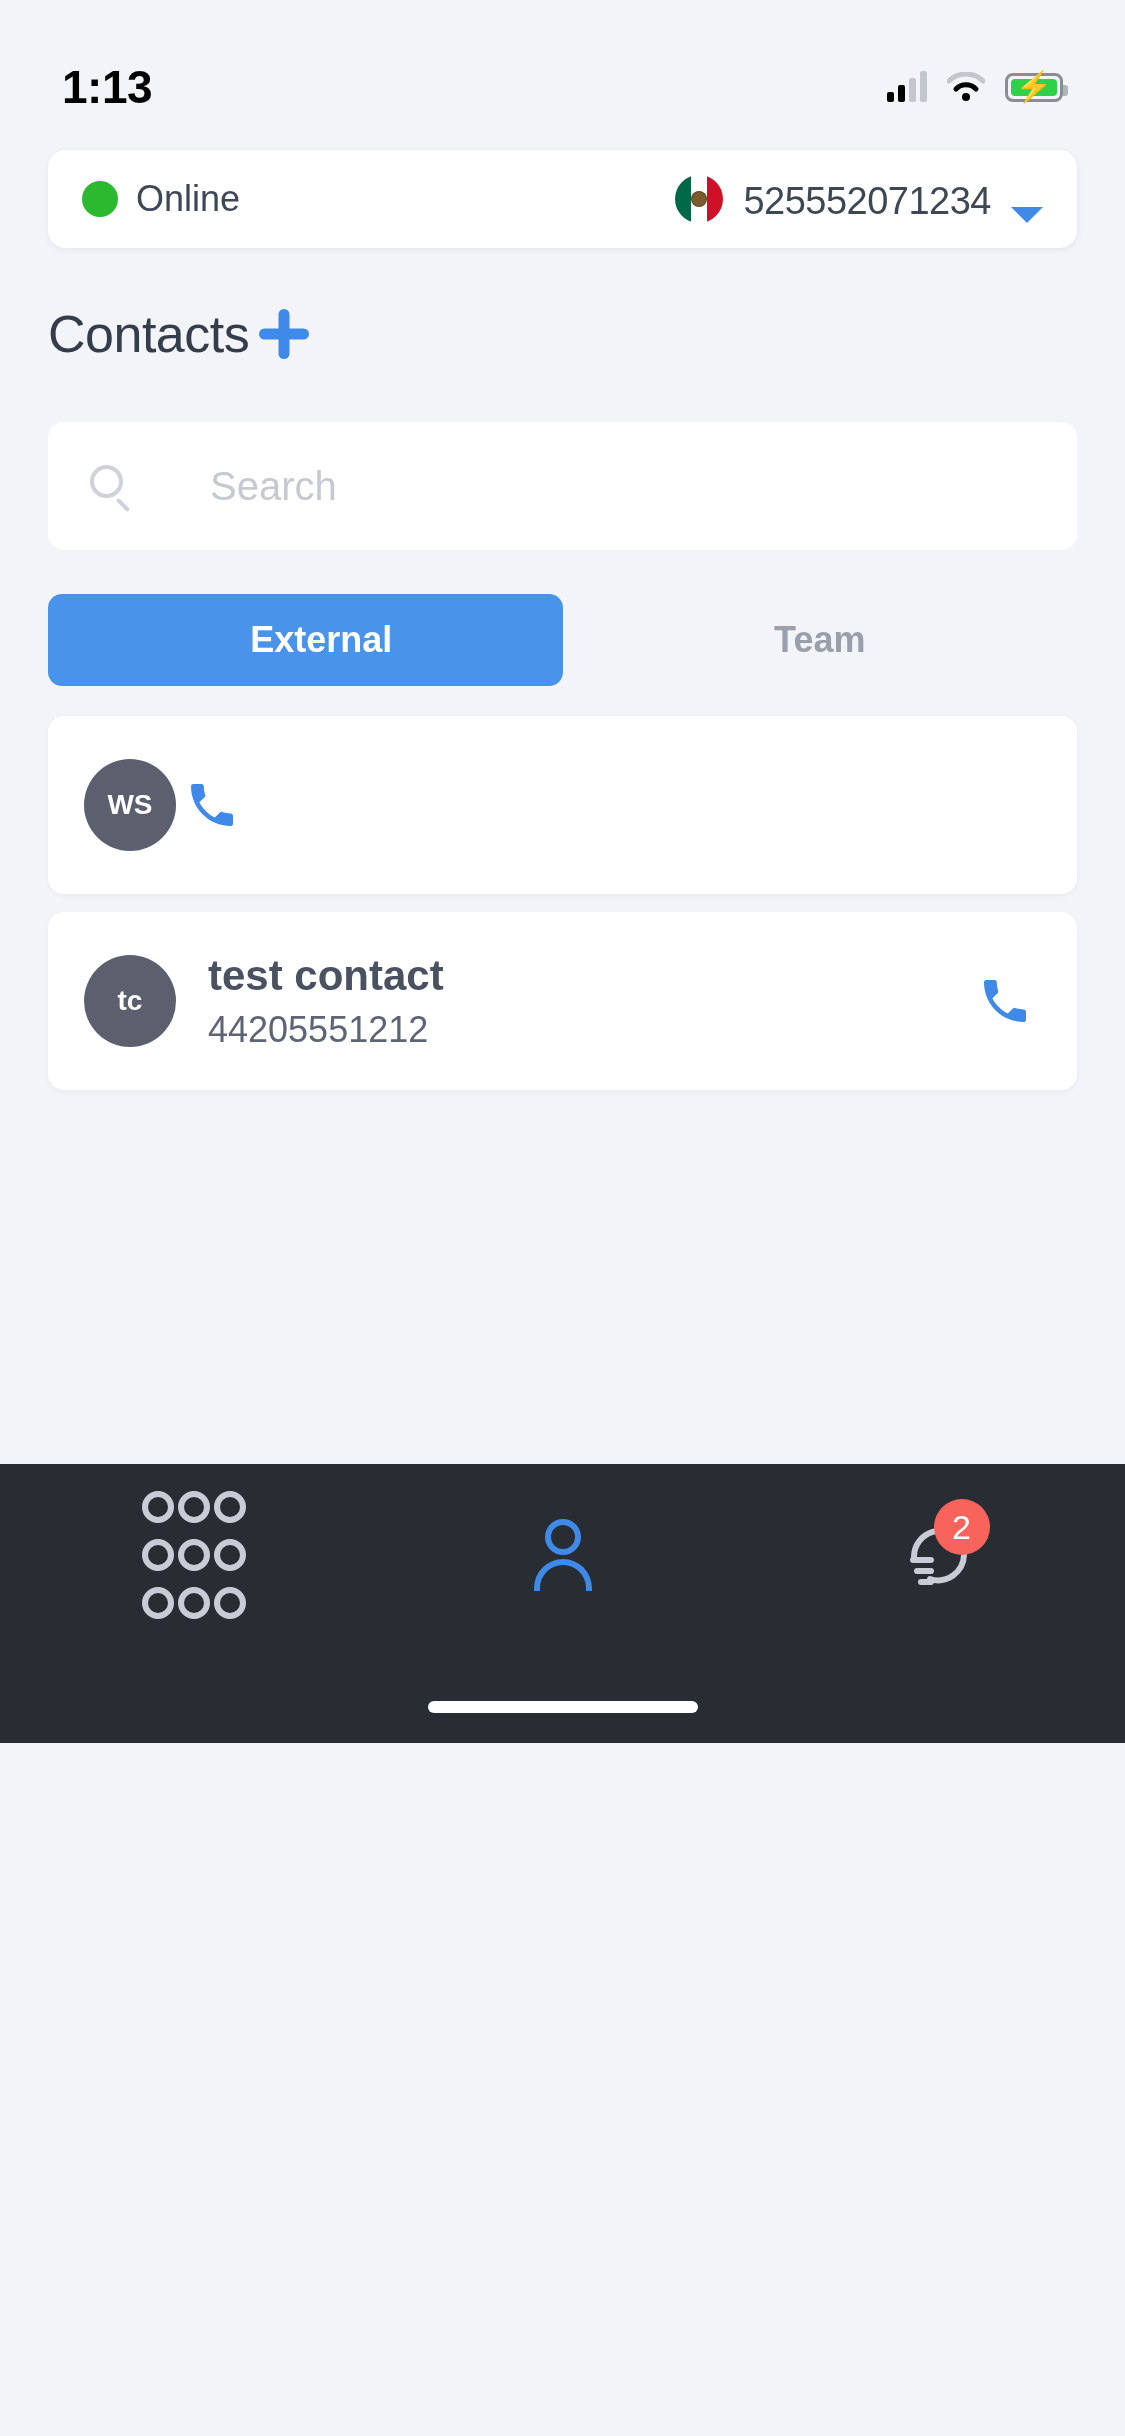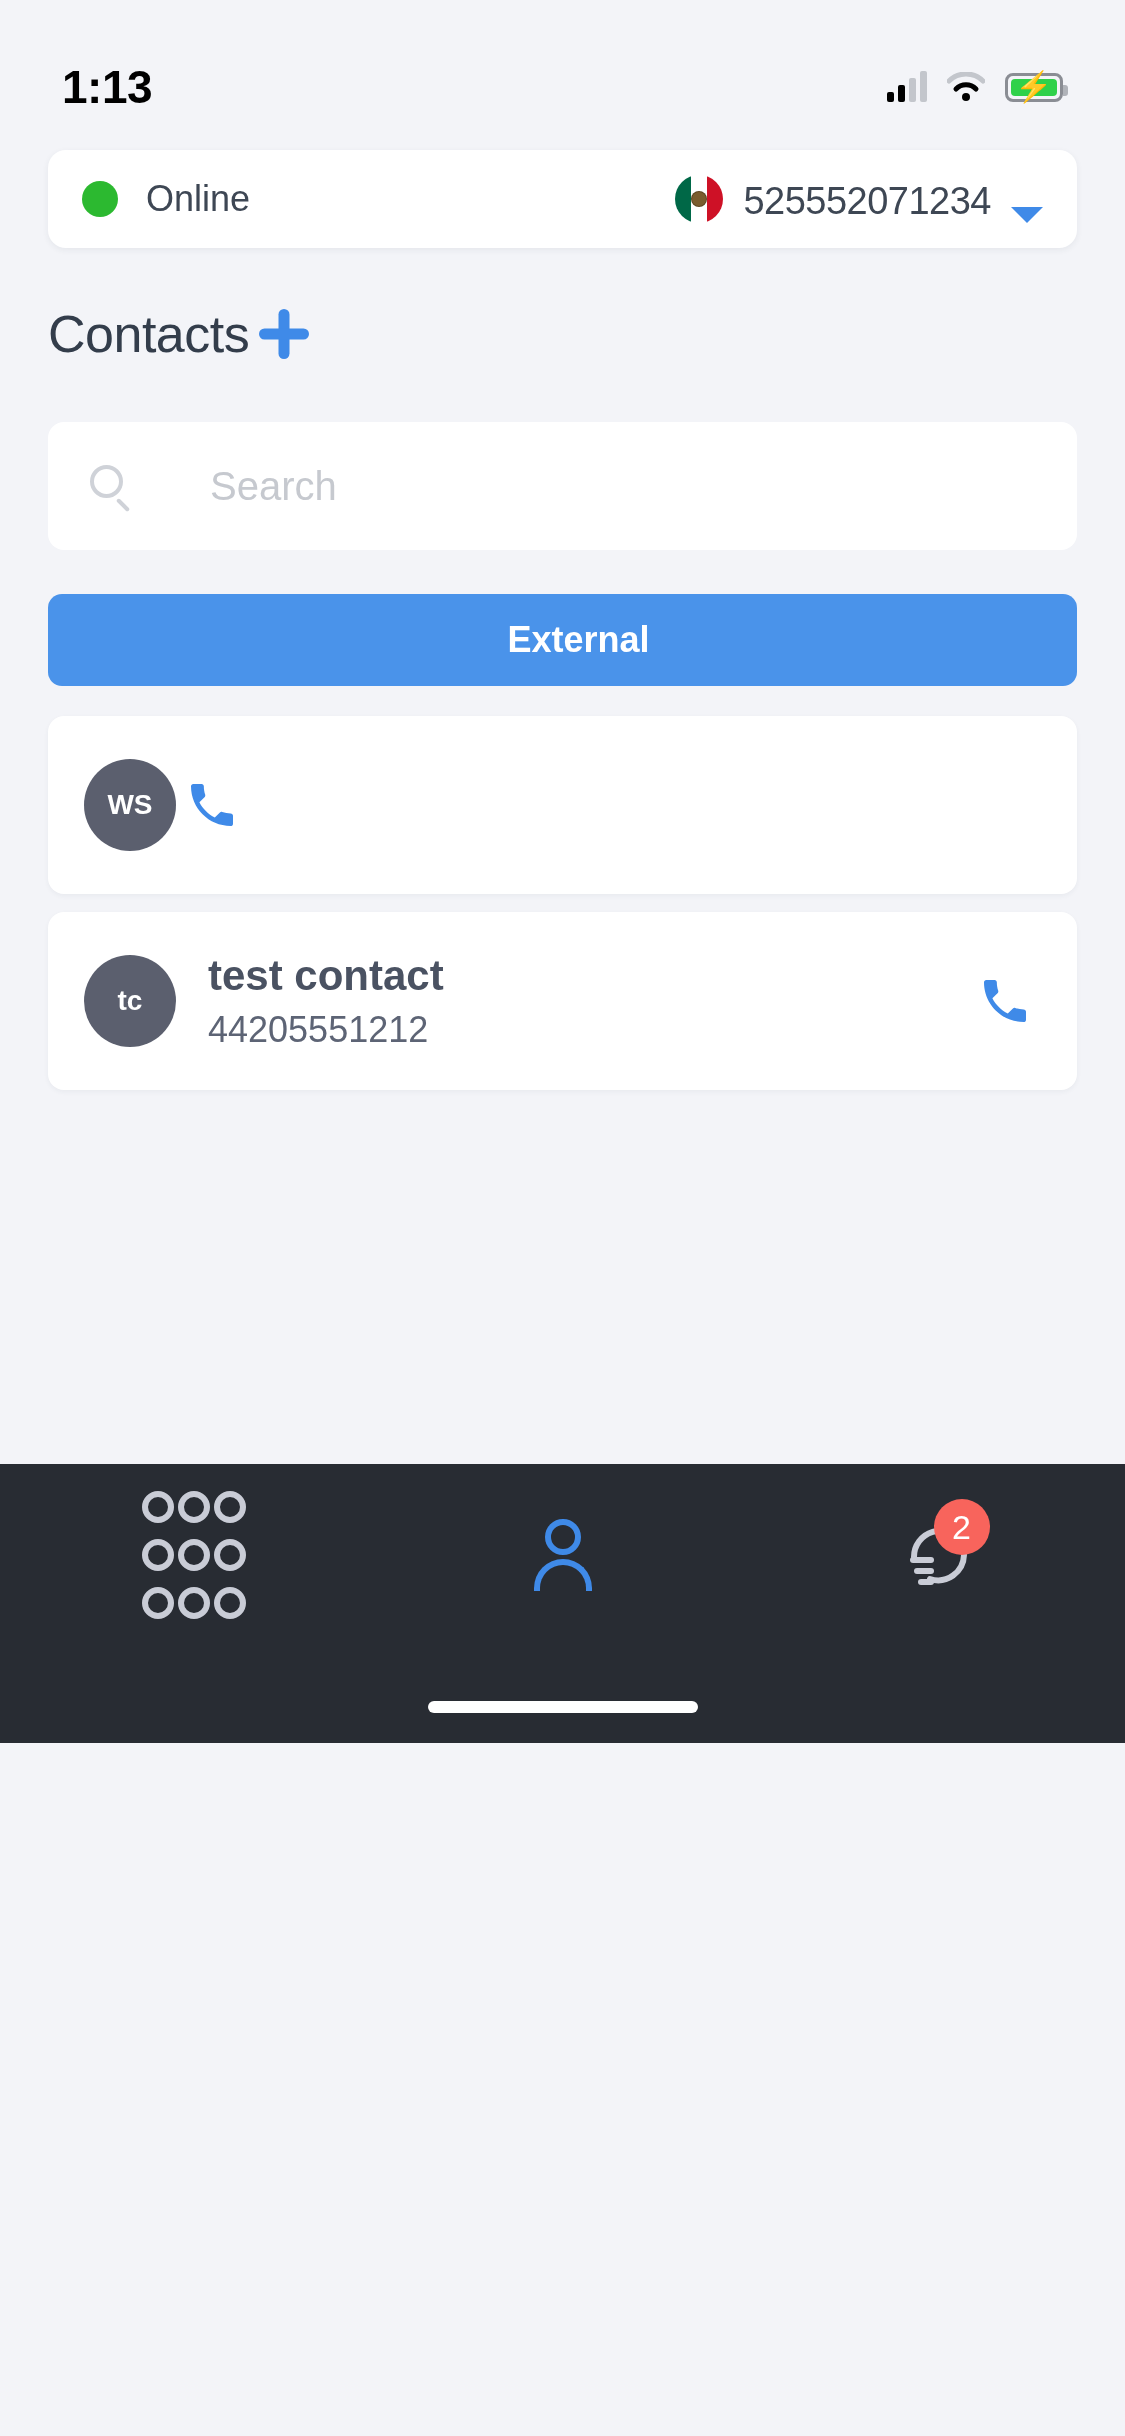--- a/index.html
+++ b/index.html
@@ -54,21 +54,21 @@
 
   
   .account-card {
     margin:18px 48px 0 48px;
     background:#fff; border-radius:18px;
     height:98px;
     display:flex; align-items:center; justify-content:space-between;
     padding:0 34px;
     box-shadow:0 2px 6px rgba(40,50,70,0.07);
   }
-  .acc-left { display:flex; align-items:center; gap:28px; }
+  .acc-left { display:flex; align-items:center; gap:18px; }
   .status-dot { width:36px; height:36px; border-radius:50%; background:#2cb930; }
   .status-text { font-size:36px; color:#3e4754; }
   .acc-right { display:flex; align-items:flex-end; gap:20px; }
   .flag {
     width:48px; height:48px; border-radius:50%;
     overflow:hidden; position:relative; flex:0 0 48px;
     background:linear-gradient(to right,#006847 0 33.33%,#ffffff 33.33% 66.66%,#ce1126 66.66% 100%);
   }
   .flag .emblem{
     position:absolute; left:50%; top:50%; transform:translate(-50%,-50%);
@@ -253,20 +253,21 @@
   <div class="search-wrap">
     <div class="search-icon">
         <span></span>
         <i></i>
       </div>
     <input class="search-input" type="text" placeholder="Search" style="">
   </div>
 
   <div class="tabs">
     <div class="tab active">External</div>
+    <div class="tab">Team</div>
   </div>
 
   <div class="contact-list">
 
     <div class="contact-card">
       <div class="avatar">WS</div>
       <div class="call-btn">
         <svg width="56" height="56" viewBox="0 0 24 24">
           <path fill="#3f8ae8" d="M6.6 10.8c1.4 2.8 3.8 5.1 6.6 6.6l2.2-2.2c.3-.3.7-.4 1-.2 1.1.4 2.4.6 3.6.6.6 0 1 .4 1 1V20c0 .6-.4 1-1 1C10.6 21 3 13.4 3 4c0-.6.4-1 1-1h3.5c.6 0 1 .4 1 1 0 1.3.2 2.5.6 3.6.1.4 0 .7-.2 1l-2.3 2.2z"></path>
         </svg>

